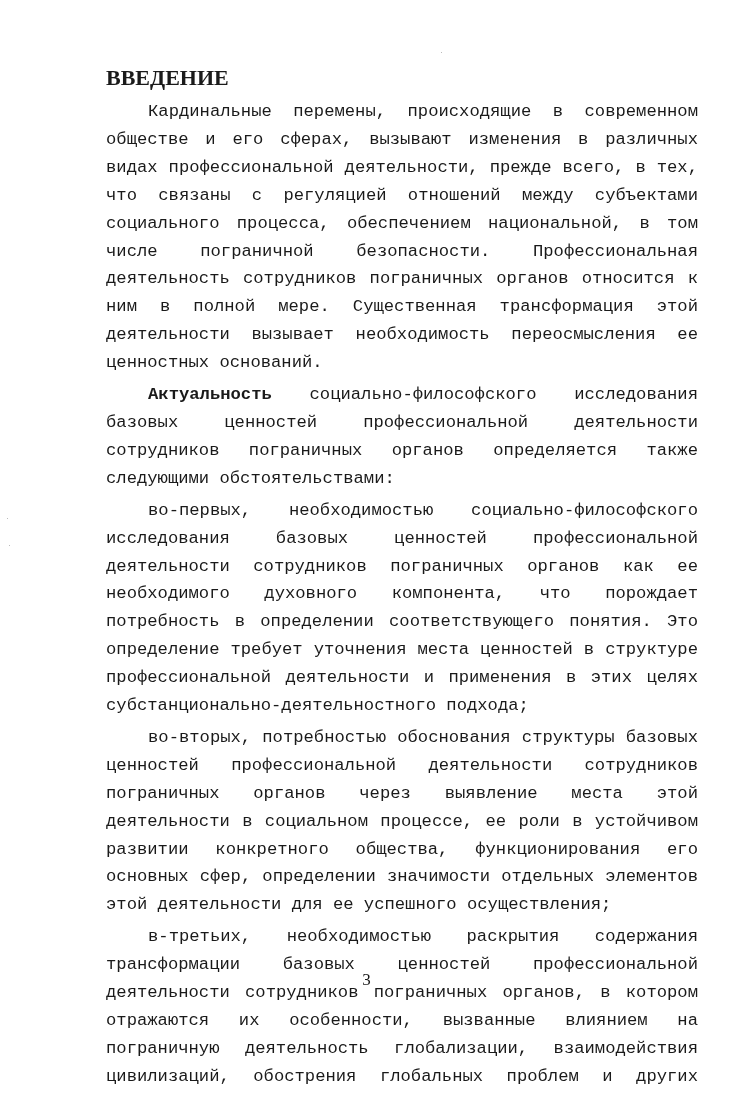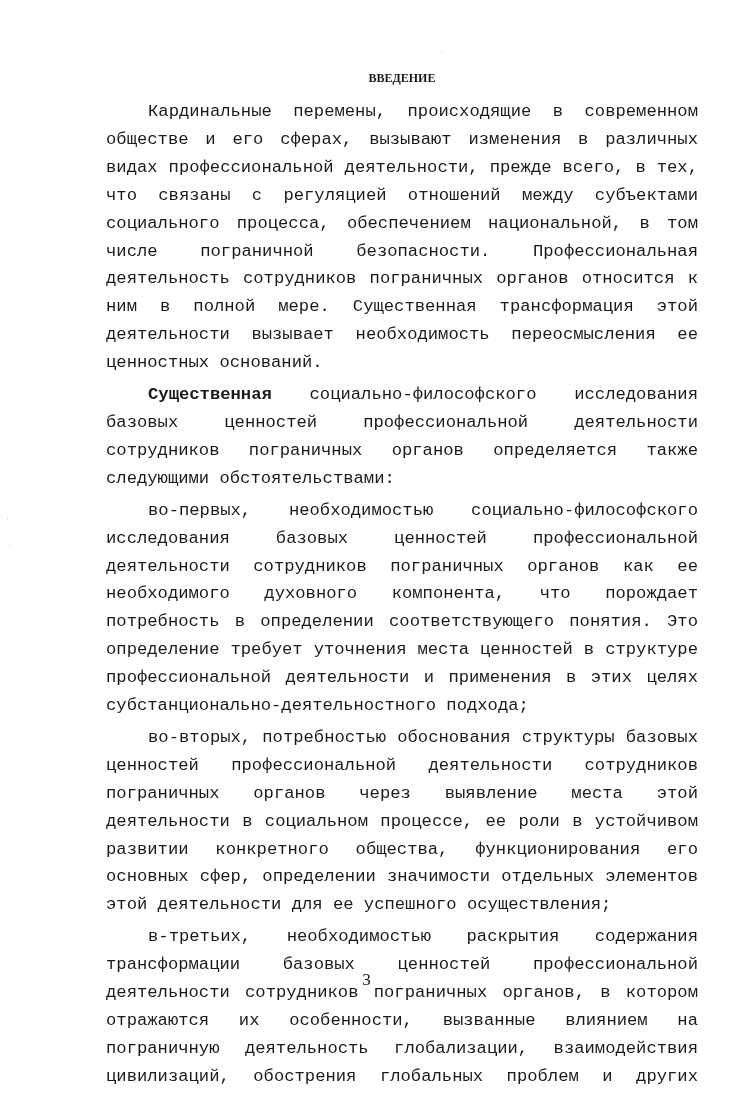--- a/index.html
+++ b/index.html
@@ -3,21 +3,21 @@
 <meta charset="utf-8">
 <style>
   html, body { margin: 0; padding: 0; background: #ffffff; }
   body { width: 733px; height: 1100px; position: relative; overflow: hidden; }
   .page {
     position: absolute; left: 106px; top: 64px; width: 592px;
     font-family: "Liberation Serif", "DejaVu Serif", serif;
     font-size: 17.2px; color: #1a1a1a; line-height: 27.9px;
   }
   .title {
-    text-align: center; font-weight: bold; font-size: 12px;
+    font-weight: bold; font-size: 22px;
     margin: 0 0 6px 0; line-height: 28px;
   }
   .para {
     text-align: justify; text-indent: 42px; margin: 0 0 4px 0;
     hyphens: none;
     font-family: Liberation Mono, monospace;
   }
   .para .lead { font-weight: bold; }
   .page-number {
     position: absolute; top: 970px; left: 0; width: 733px; text-align: center;
@@ -26,21 +26,21 @@
   .speck { position: absolute; width: 1px; height: 1px; background: #bbb; }
 </style>
 </head>
 <body>
 
 <div class="page">
   <div class="title">ВВЕДЕНИЕ</div>
 
   <p class="para"><span class="lead"></span><span>Кардинальные перемены, происходящие в современном обществе и его сферах, вызывают изменения в различных видах профессиональной деятельности, прежде всего, в тех, что связаны с регуляцией отношений между субъектами социального процесса, обеспечением национальной, в том числе пограничной безопасности. Профессиональная деятельность сотрудников пограничных органов относится к ним в полной мере. Существенная трансформация этой деятельности вызывает необходимость переосмысления ее ценностных оснований.</span></p>
 
-  <p class="para" style="margin-top:4px;"><span class="lead">Существенная</span><span> социально-философского исследования базовых ценностей профессиональной деятельности сотрудников пограничных органов определяется также следующими обстоятельствами:</span></p>
+  <p class="para" style="margin-top:4px;"><span class="lead">Актуальность</span><span> социально-философского исследования базовых ценностей профессиональной деятельности сотрудников пограничных органов определяется также следующими обстоятельствами:</span></p>
 
   <p class="para"><span class="lead"></span><span>во-первых, необходимостью социально-философского исследования базовых ценностей профессиональной деятельности сотрудников пограничных органов как ее необходимого духовного компонента, что порождает потребность в определении соответствующего понятия. Это определение требует уточнения места ценностей в структуре профессиональной деятельности и применения в этих целях субстанционально-деятельностного подхода;</span></p>
 
   <p class="para"><span class="lead"></span><span>во-вторых, потребностью обоснования структуры базовых ценностей профессиональной деятельности сотрудников пограничных органов через выявление места этой деятельности в социальном процессе, ее роли в устойчивом развитии конкретного общества, функционирования его основных сфер, определении значимости отдельных элементов этой деятельности для ее успешного осуществления;</span></p>
 
   <p class="para"><span class="lead"></span><span>в-третьих, необходимостью раскрытия содержания трансформации базовых ценностей профессиональной деятельности сотрудников пограничных органов, в котором отражаются их особенности, вызванные влиянием на пограничную деятельность глобализации, взаимодействия цивилизаций, обострения глобальных проблем и других процессов в современном мире;</span></p>
 </div>
 
 <div class="page-number">3</div>
 

